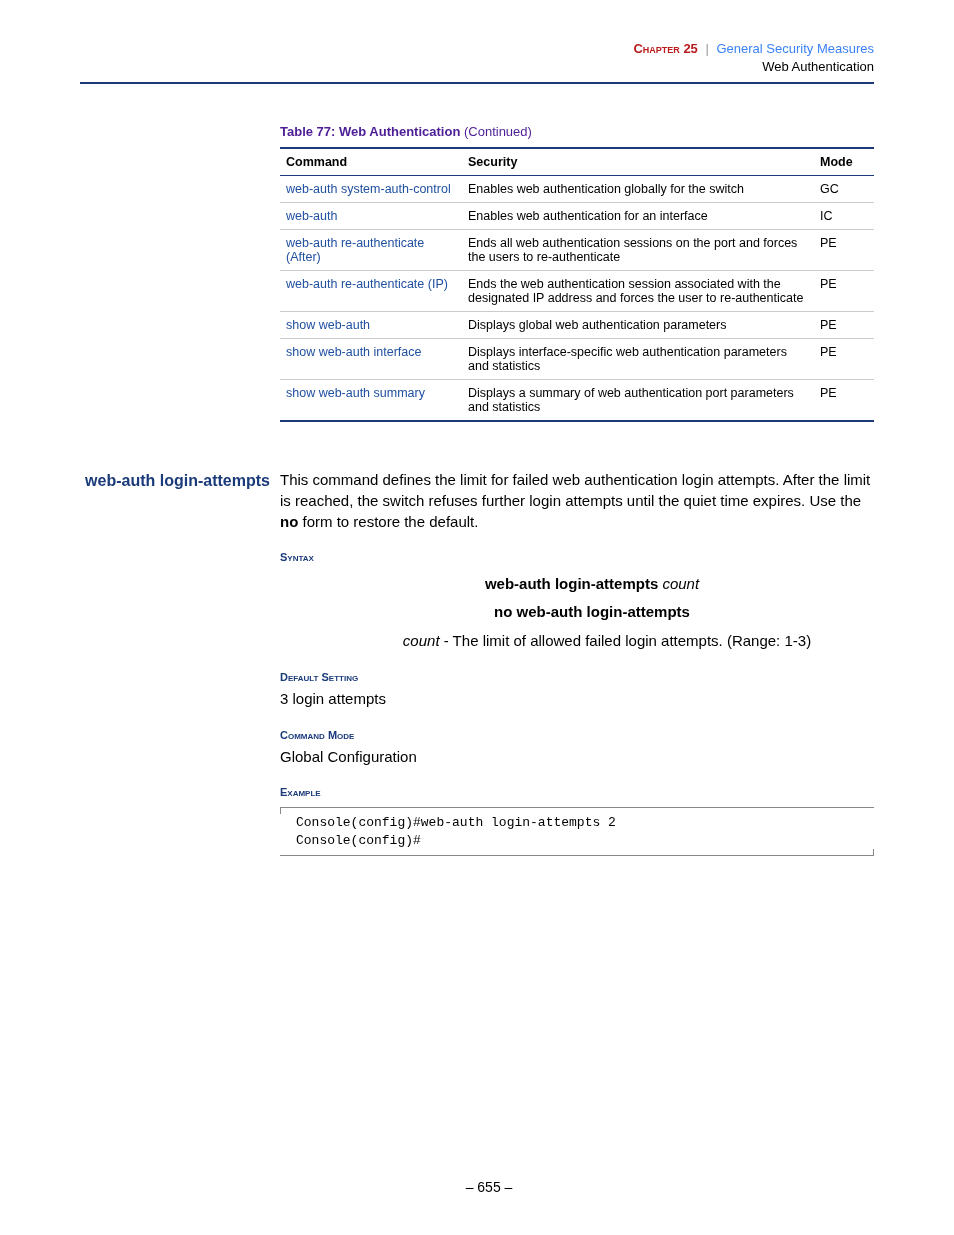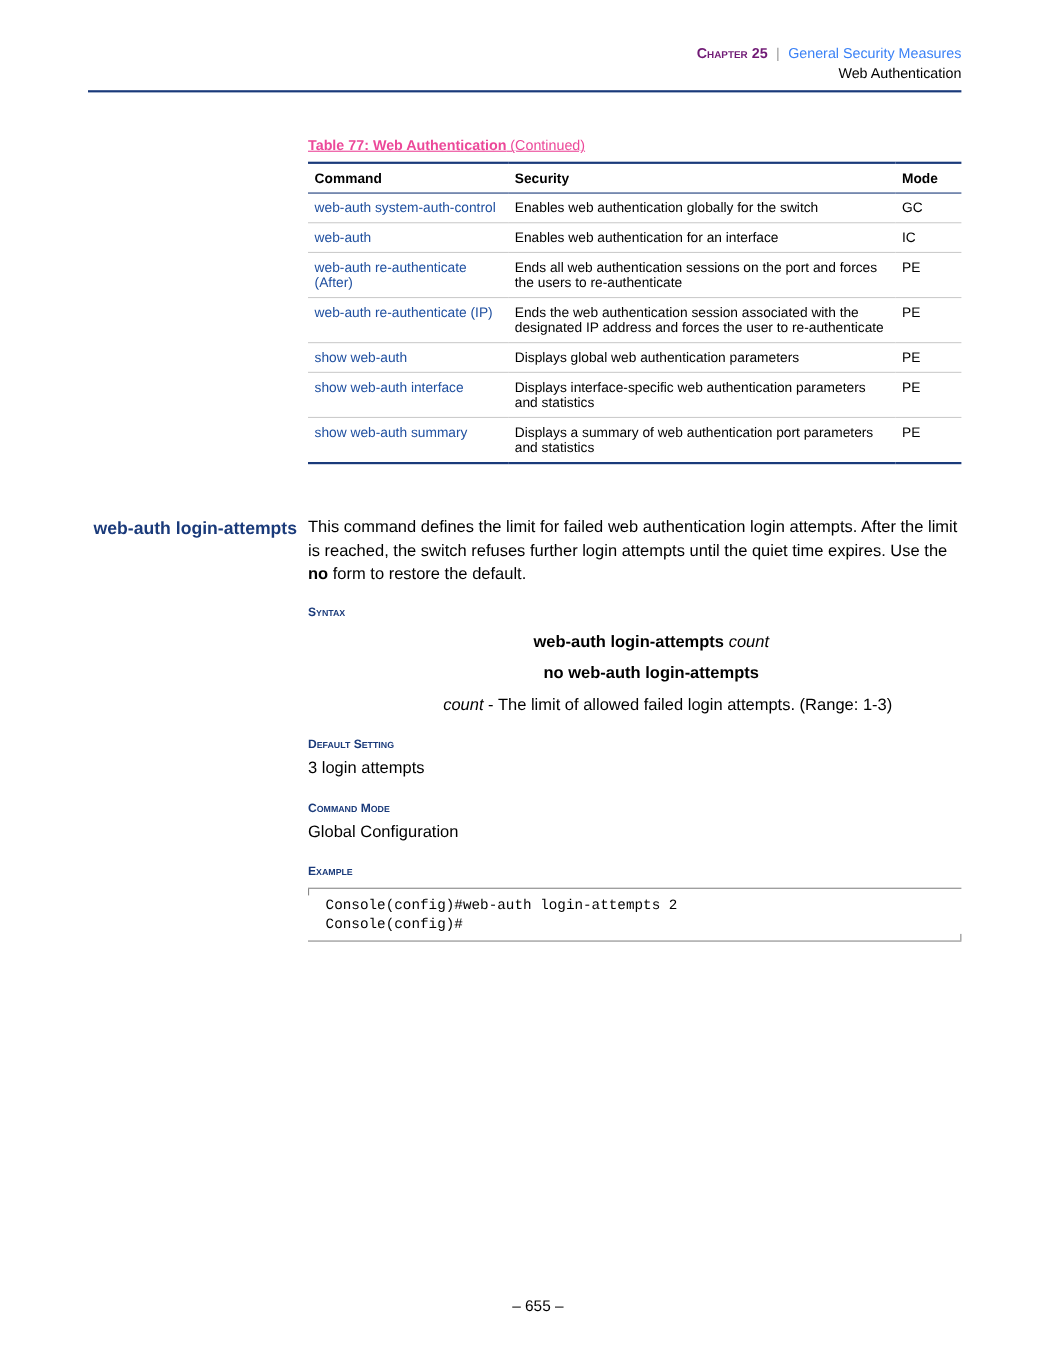--- a/index.html
+++ b/index.html
@@ -18,21 +18,21 @@
     padding: 40px 80px 40px 80px;
   }
   .running-head {
     text-align: right;
     font-size: 13px;
     line-height: 1.4;
     margin-top: 0;
   }
   .running-head .chapter {
     font-weight: bold;
-    color: #701a75;
+    color: #b91c1c;
     font-variant: small-caps;
   }
   .running-head .sep {
     color: #999;
     padding: 0 4px;
   }
   .running-head .section {
     color: #3b82f6;
   }
   .running-head .subsection {
@@ -44,23 +44,22 @@
     border-top: 2px solid #1a3a7a;
     margin: 6px 0 0 0;
     width: 100%;
   }
   .content {
     margin-left: 200px;
     margin-top: 40px;
   }
   .table-caption {
     font-size: 13px;
-    color: #ec4899;
+    color: #4c1d95;
     margin-bottom: 8px;
-    text-decoration: underline;
   }
   .table-caption .tnum {
     font-weight: bold;
   }
   table.cmds {
     width: 100%;
     border-collapse: collapse;
     font-size: 12.5px;
   }
   table.cmds th {

